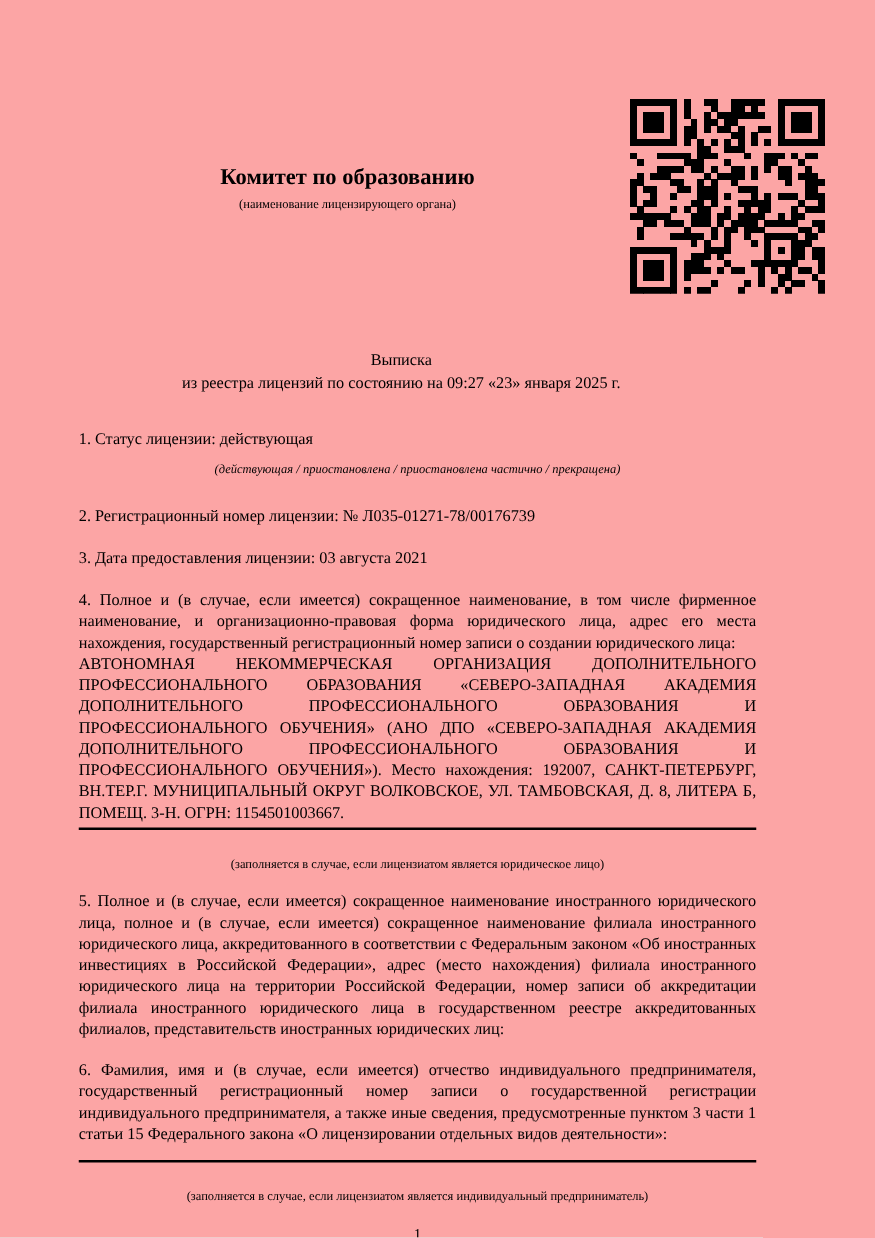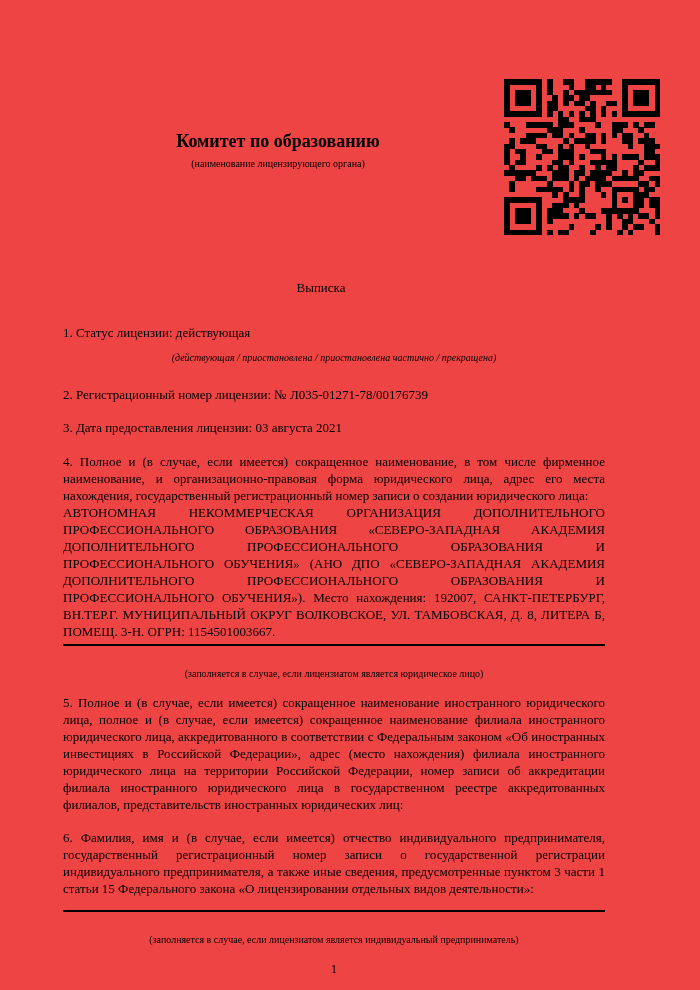--- a/index.html
+++ b/index.html
@@ -3,21 +3,21 @@
 <meta charset="utf-8">
 <style>
   * { margin: 0; padding: 0; box-sizing: border-box; }
   html, body { background: #e8e8e8; }
   body { font-family: "Liberation Serif", "DejaVu Serif", serif; color: #000; }
 
   .page {
     position: relative;
     width: 700px;
     height: 990px;
-    background: #ef4444;
+    background: #fca5a5;
     overflow: hidden;
     margin: 0 auto;
   }
 
   
   .header-block {
     position: absolute;
     left: 63px;
     top: 131px;
     width: 430px;
@@ -515,20 +515,21 @@
         <rect x="21" y="28" width="1.03" height="1.03"></rect>
         <rect x="23" y="28" width="1.03" height="1.03"></rect>
         <rect x="28" y="28" width="1.03" height="1.03"></rect>
       </g>
     </svg>
 
   <div class="content">
 
     <div class="doc-title">
       <div>Выписка</div>
+      <div>из реестра лицензий по состоянию на 09:27 «23» января 2025 г.</div>
     </div>
 
     <p class="item mt-title">1. Статус лицензии: действующая</p>
     <div class="plain-caption">(действующая / приостановлена / приостановлена частично / прекращена)</div>
 
     <p class="item mt-i2">2. Регистрационный номер лицензии: № Л035-01271-78/00176739</p>
 
     <p class="item mt-i3">3. Дата предоставления лицензии: 03 августа 2021</p>
 
     <p class="item just mt-i4">4. Полное и (в случае, если имеется) сокращенное наименование, в том числе фирменное наименование, и организационно-правовая форма юридического лица, адрес его места нахождения, государственный регистрационный номер записи о создании юридического лица:</p>

